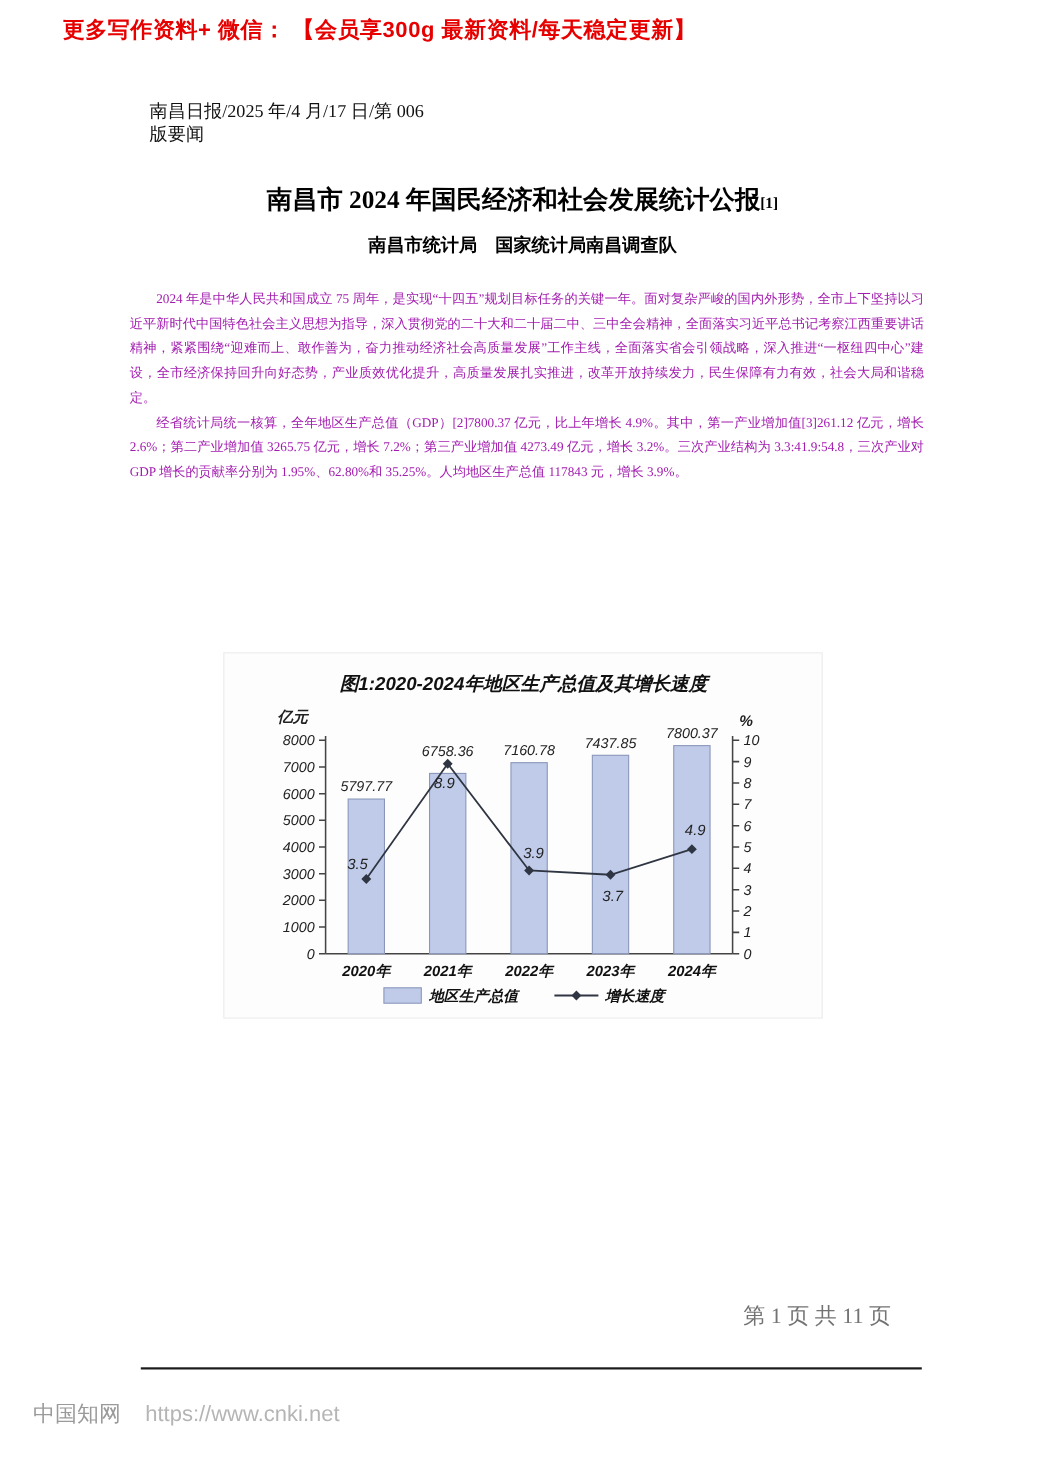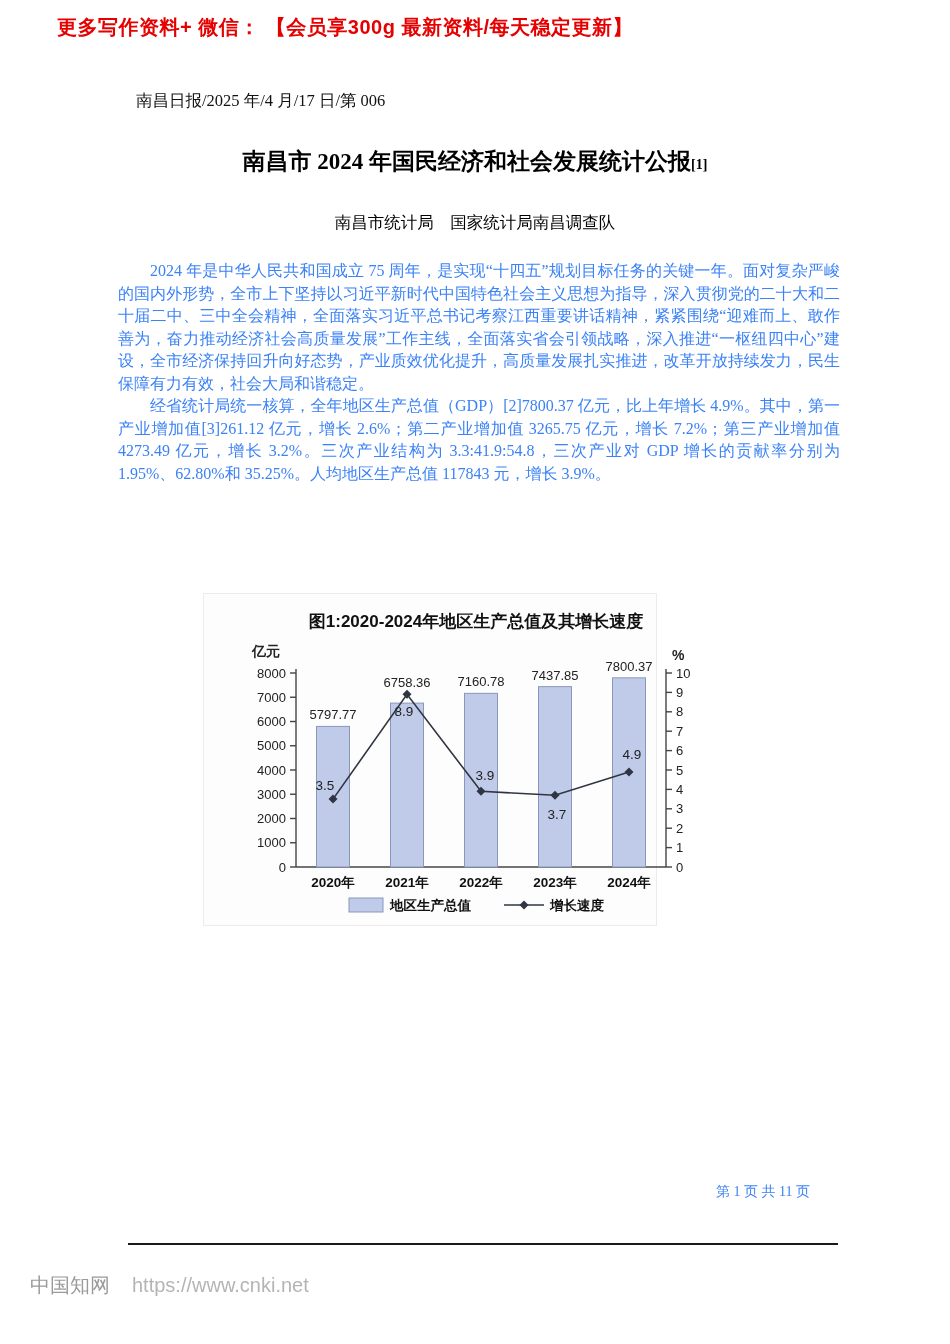--- a/index.html
+++ b/index.html
@@ -16,42 +16,43 @@
     position:absolute;left:57px;top:14px;
     font-family:"Liberation Sans", sans-serif;
     font-size:20px;font-weight:700;color:#e60000;
     letter-spacing:0.5px;white-space:nowrap;
   }
   .source{
     position:absolute;left:118px;top:90px;
     font-size:16.5px;line-height:21px;color:#111;margin-left:18px;
   }
   .title{
-    position:absolute;left:0;top:146px;width:950px;
+    position:absolute;left:0;top:166px;width:950px;
     margin:0;text-align:center;
     font-size:23px;font-weight:700;color:#000;
   }
   .title .ref{font-size:14px;font-weight:700;vertical-align:baseline;}
   .byline{
     position:absolute;left:0;top:212px;width:950px;
-    text-align:center;font-size:16.5px;font-weight:400;color:#000;
+    text-align:center;font-size:16.5px;font-weight:700;color:#000;
   }
   .bodytext{
     position:absolute;left:118px;top:260px;width:722px;
-    font-size:16px;line-height:22.5px;text-align:justify;color:#3b82f6;
+    font-size:12px;line-height:22.5px;text-align:justify;color:#a21caf;
   }
   .bodytext p{margin:0;text-indent:2em;}
   .chartbox{
-    position:absolute;left:203px;top:593px;width:454px;height:333px;
+    position:absolute;left:203px;top:593px;width:545px;height:333px;
     background:#fdfdfd;border:1px solid #ececec;box-sizing:border-box;
     font-family:"Liberation Sans", sans-serif;
+    font-style:italic;
   }
   .pageinfo{
     position:absolute;right:140px;top:1183px;
-    font-size:14px;color:#3b82f6;
+    font-size:20px;color:#737373;
   }
   .footrule{
     position:absolute;left:128px;top:1243px;width:710px;height:2px;
     background:#1a1a1a;
   }
   .watermark{
     position:absolute;left:30px;top:1272px;
     font-family:"Liberation Sans", sans-serif;font-size:20px;
     white-space:nowrap;
   }
@@ -61,20 +62,21 @@
 </style>
 </head>
 <body>
 
 <div class="page">
 
   <div class="banner">更多写作资料+ 微信： 【会员享300g 最新资料/每天稳定更新】</div>
 
   <div class="source">
     <div>南昌日报/2025 年/4 月/17 日/第 006</div>
+    <div>版要闻</div>
   </div>
 
   <h1 class="title"><span>南昌市 2024 年国民经济和社会发展统计公报</span><span class="ref">[1]</span></h1>
 
   <div class="byline">南昌市统计局　国家统计局南昌调查队</div>
 
   <div class="bodytext">
     <p>2024 年是中华人民共和国成立 75 周年，是实现“十四五”规划目标任务的关键一年。面对复杂严峻的国内外形势，全市上下坚持以习近平新时代中国特色社会主义思想为指导，深入贯彻党的二十大和二十届二中、三中全会精神，全面落实习近平总书记考察江西重要讲话精神，紧紧围绕“迎难而上、敢作善为，奋力推动经济社会高质量发展”工作主线，全面落实省会引领战略，深入推进“一枢纽四中心”建设，全市经济保持回升向好态势，产业质效优化提升，高质量发展扎实推进，改革开放持续发力，民生保障有力有效，社会大局和谐稳定。</p>
     <p>经省统计局统一核算，全年地区生产总值（GDP）[2]7800.37 亿元，比上年增长 4.9%。其中，第一产业增加值[3]261.12 亿元，增长 2.6%；第二产业增加值 3265.75 亿元，增长 7.2%；第三产业增加值 4273.49 亿元，增长 3.2%。三次产业结构为 3.3:41.9:54.8，三次产业对 GDP 增长的贡献率分别为 1.95%、62.80%和 35.25%。人均地区生产总值 117843 元，增长 3.9%。</p>
   </div>

